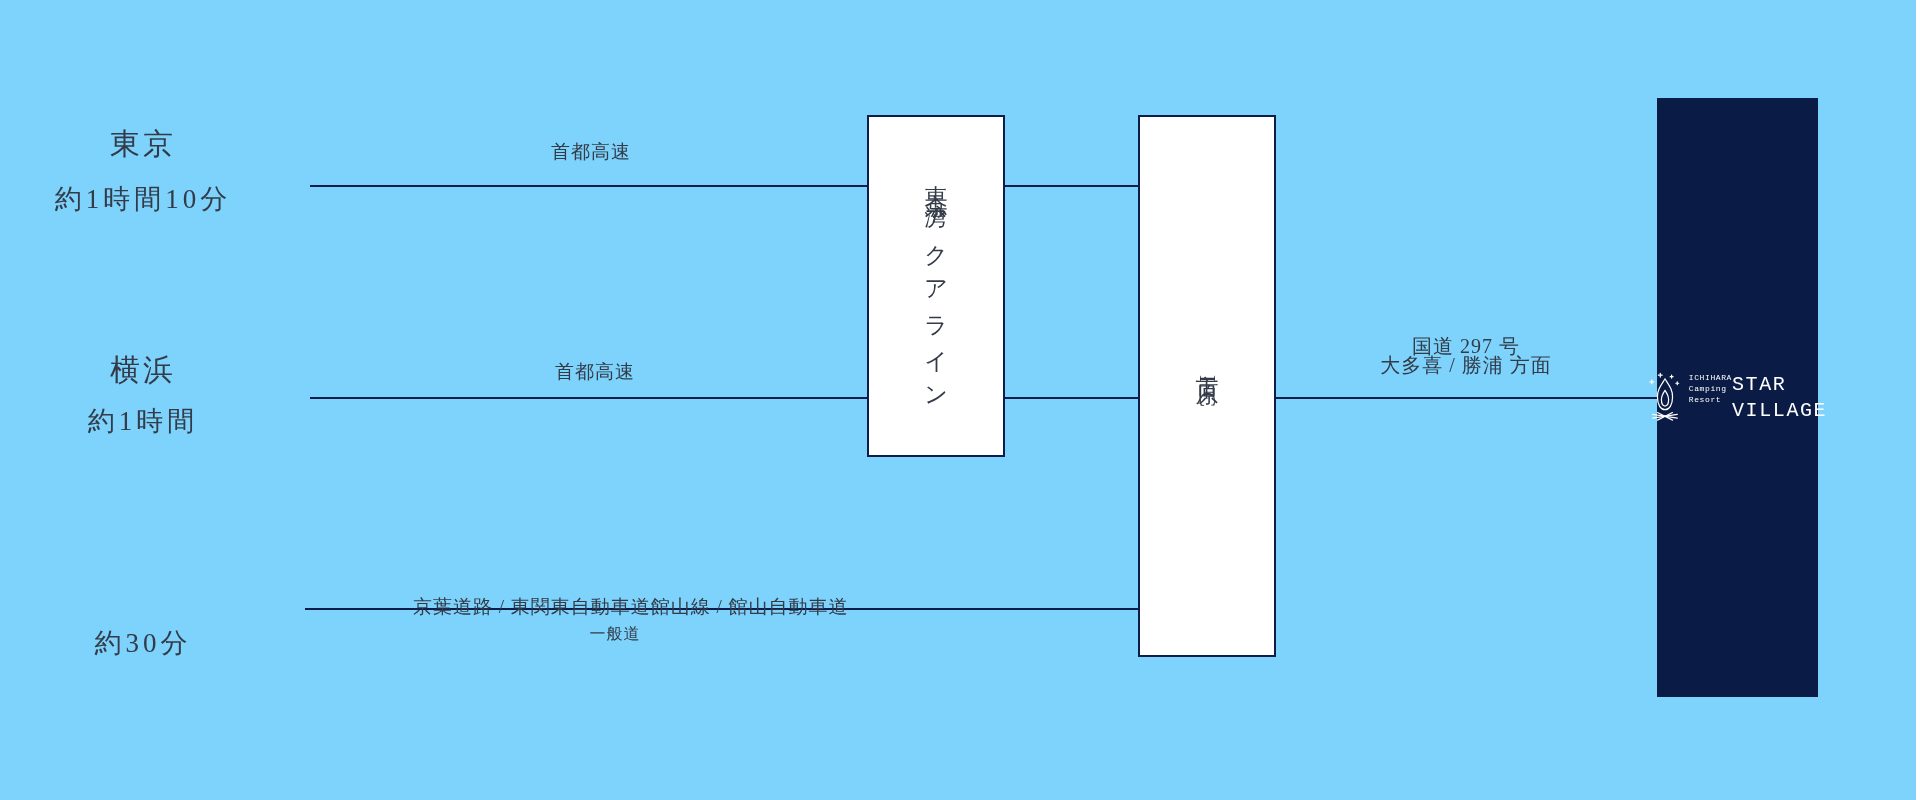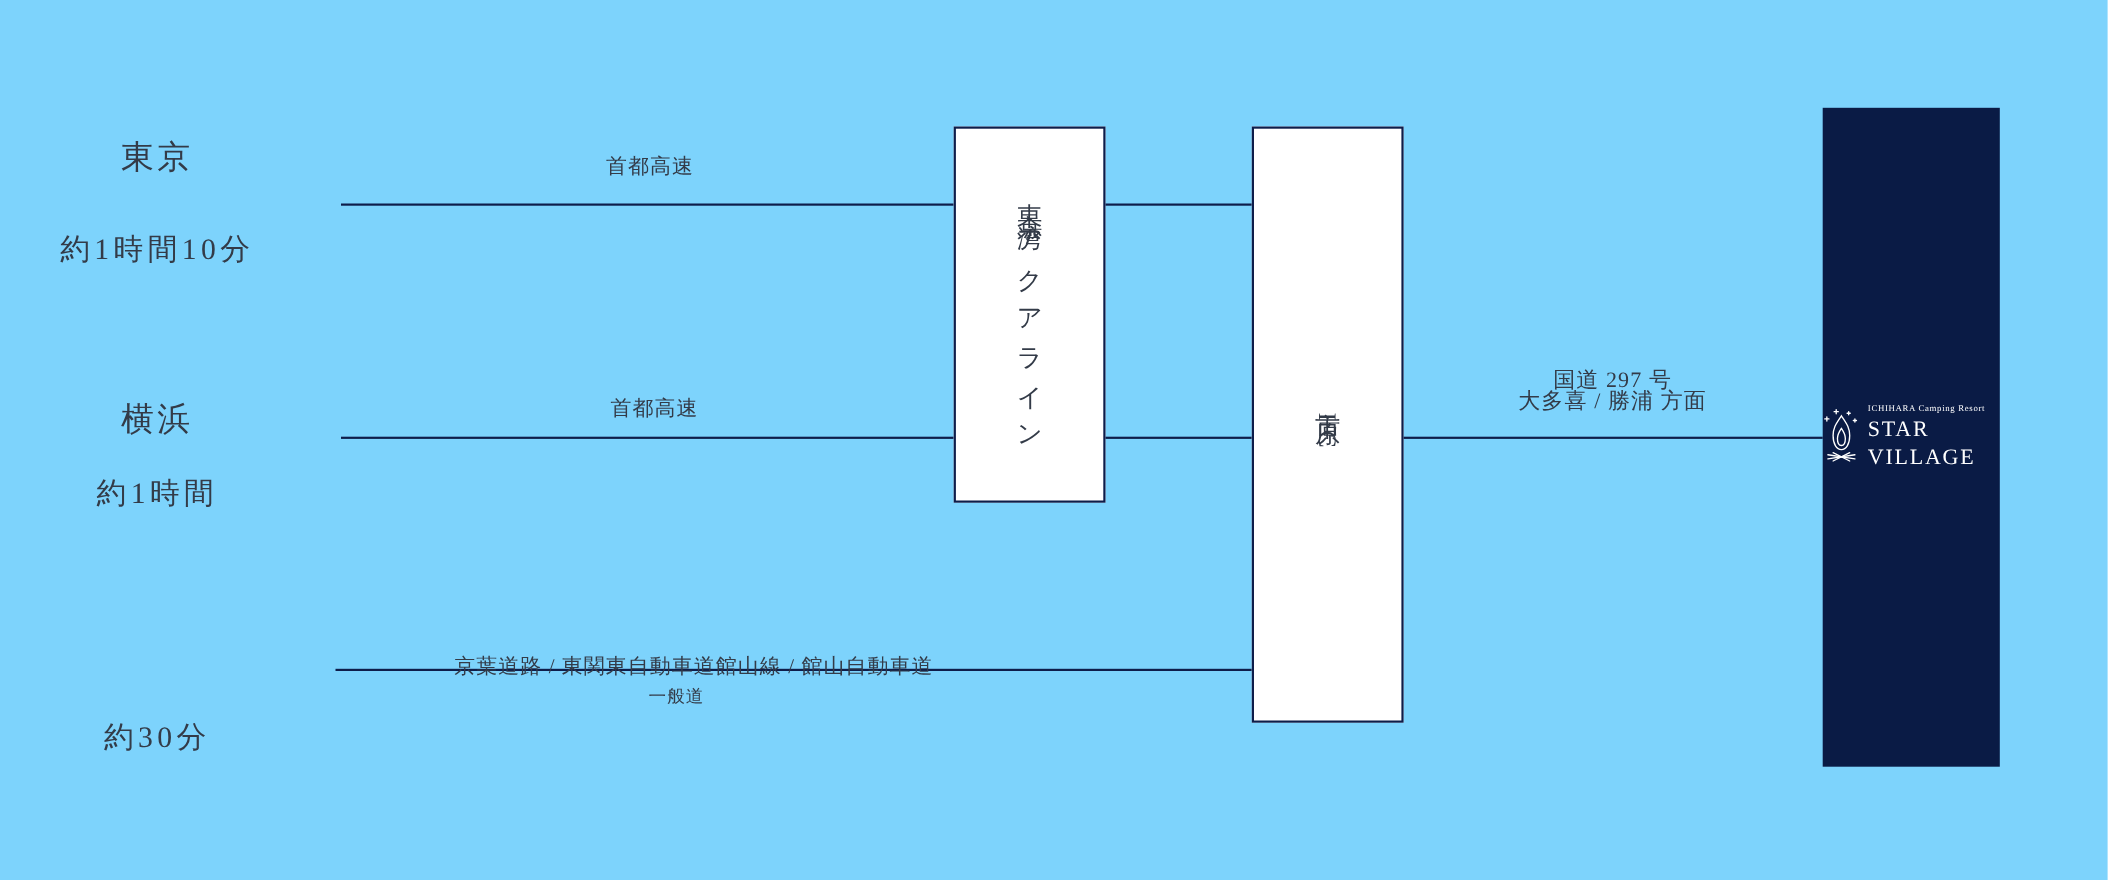--- a/index.html
+++ b/index.html
@@ -2,52 +2,52 @@
 <html><head>
 <meta charset="utf-8">
 <style>
   html,body{margin:0;padding:0;background:#ffffff;}
   #stage{
     position:relative;width:1916px;height:800px;background:#7dd3fc;overflow:hidden;
     font-family:"Liberation Serif","DejaVu Serif",serif;
   }
   .lbl{position:absolute;color:#333b48;text-align:center;line-height:1.2;white-space:nowrap;}
   .city{font-size:30px;letter-spacing:3px;}
-  .duration{font-size:27px;letter-spacing:4px;margin-top:27px;}
+  .duration{font-size:27px;letter-spacing:4px;}
   .road{font-size:19px;letter-spacing:1px;}
   .road-sm{font-size:16px;letter-spacing:1px;}
   .r297{font-size:20px;letter-spacing:1px;}
   .h-line{position:absolute;height:2px;background:#0e1d4a;}
   .node-box{
     position:absolute;border:2px solid #0e1d4a;background:#ffffff;
     display:flex;align-items:center;justify-content:center;box-sizing:border-box;
   }
   .v-text{
     writing-mode:vertical-rl;text-orientation:mixed;
     font-size:23px;letter-spacing:9px;color:#333b48;line-height:1;
   }
   .dest-box{
     position:absolute;background:#0a1b45;
     display:flex;align-items:center;justify-content:center;
   }
   .logo{display:flex;align-items:center;gap:7px;}
-  .logo-text{display:flex;flex-direction:column;color:#ffffff;
-    font-family:Liberation Serif, serif;}
+  .logo-text{display:flex;flex-direction:row;color:#ffffff;
+    font-family:Liberation Mono, monospace;}
   .logo-sub{font-size:8px;letter-spacing:0.6px;line-height:1.4;}
   .logo-main{font-size:20px;letter-spacing:1.6px;line-height:1.3;}
 </style>
 </head>
 <body>
 
 <div id="stage">
 
   <div class="lbl city" style="left:23px;top:126px;width:240px">東京</div>
   <div class="lbl duration" style="left:13px;top:183px;width:260px">約1時間10分</div>
 
-  <div class="lbl city" style="left:23px;top:364px;width:240px">横浜</div>
+  <div class="lbl city" style="left:23px;top:352px;width:240px">横浜</div>
   <div class="lbl duration" style="left:13px;top:405px;width:260px">約1時間</div>
 
   <div class="lbl duration" style="left:13px;top:627px;width:260px">約30分</div>
 
   <div class="h-line" style="left:310px;top:185px;width:557px"></div>
   <div class="h-line" style="left:310px;top:397px;width:557px"></div>
   <div class="h-line" style="left:305px;top:608px;width:833px"></div>
 
   <div class="lbl road" style="left:491px;top:141px;width:200px">首都高速</div>
   <div class="lbl road" style="left:495px;top:361px;width:200px">首都高速</div>

